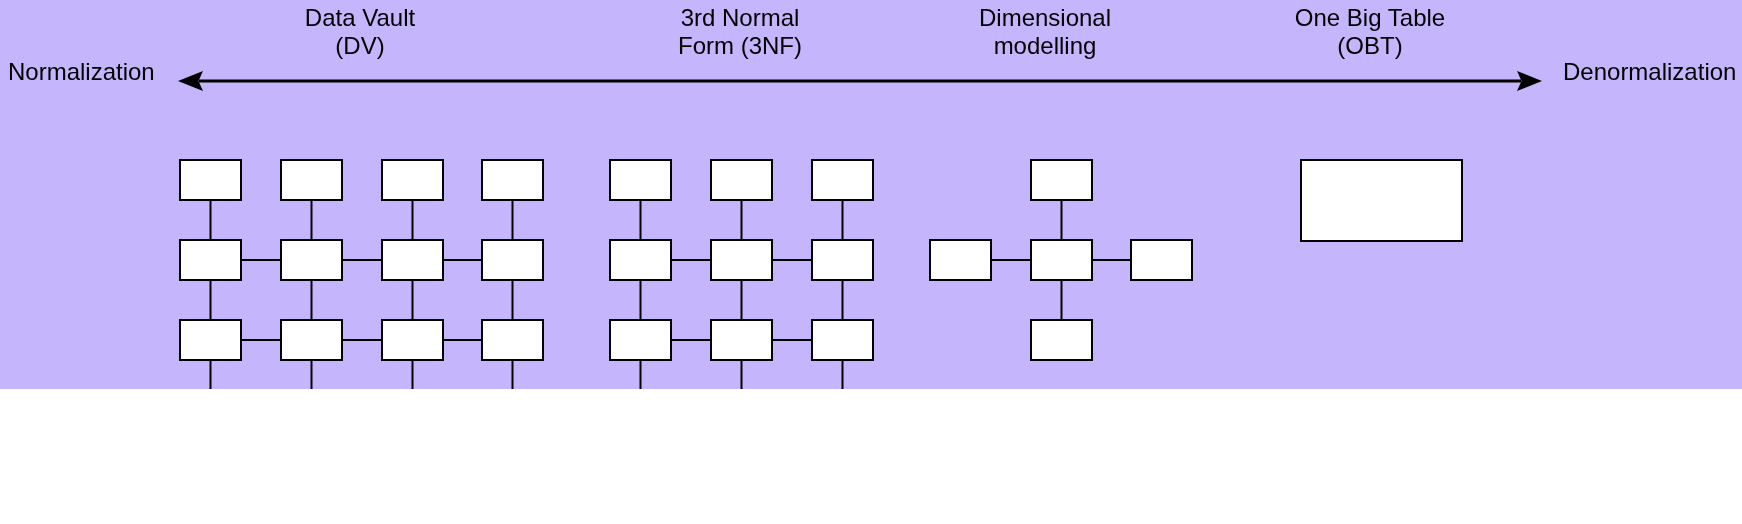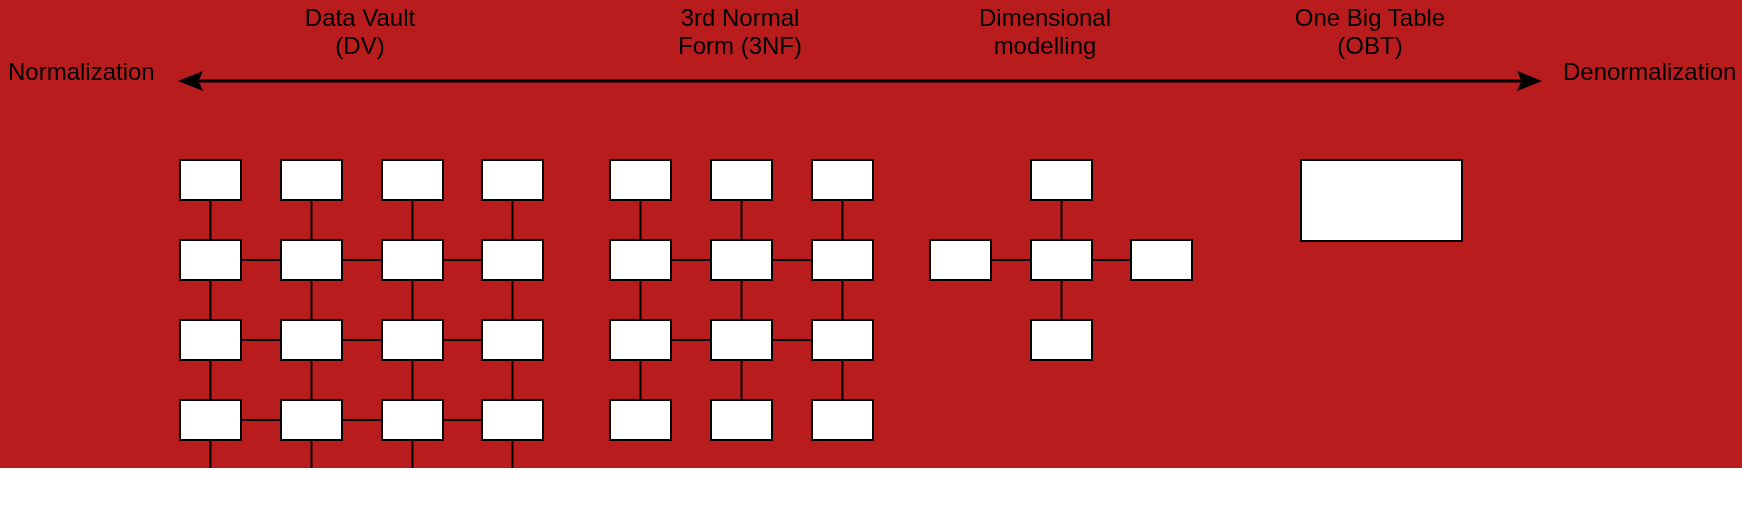--- a/index.html
+++ b/index.html
@@ -3,22 +3,22 @@
 <meta charset="utf-8">
 <style>
   html, body {
     margin: 0;
     padding: 0;
     background: #ffffff;
   }
   .canvas-wrap {
     position: relative;
     width: 1742px;
-    height: 468px;
-    background: #b91c1c;
+    height: 389px;
+    background: #c4b5fd;
     overflow: hidden;
   }
   svg { display: block; }
   .group-label {
     font-family: "Liberation Sans", sans-serif;
     font-size: 24px;
     fill: #000000;
     text-anchor: middle;
   }
   .side-label {

